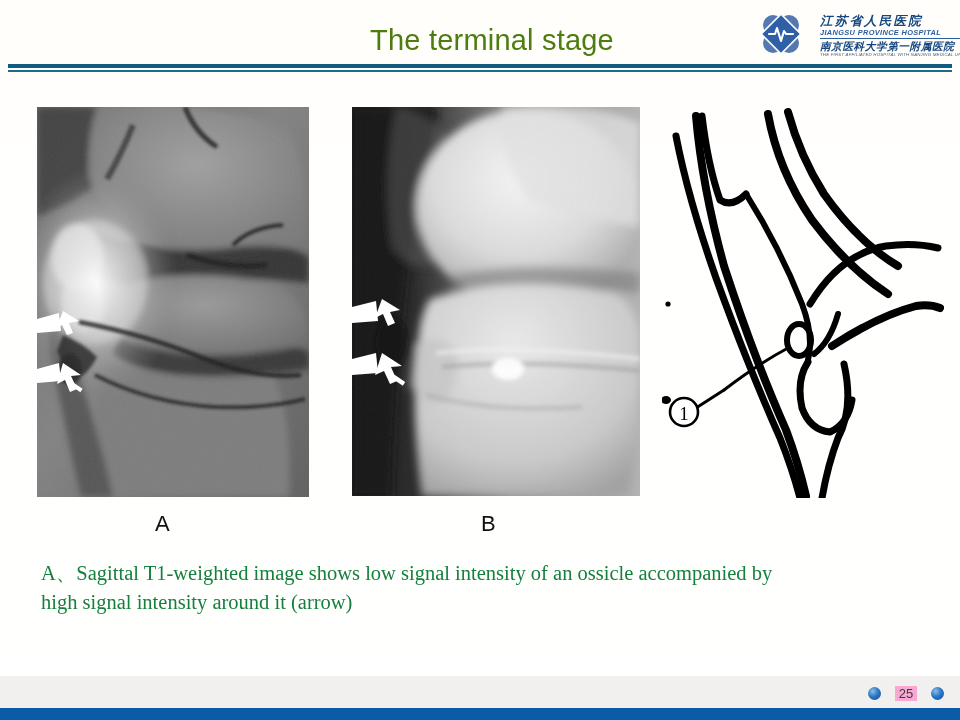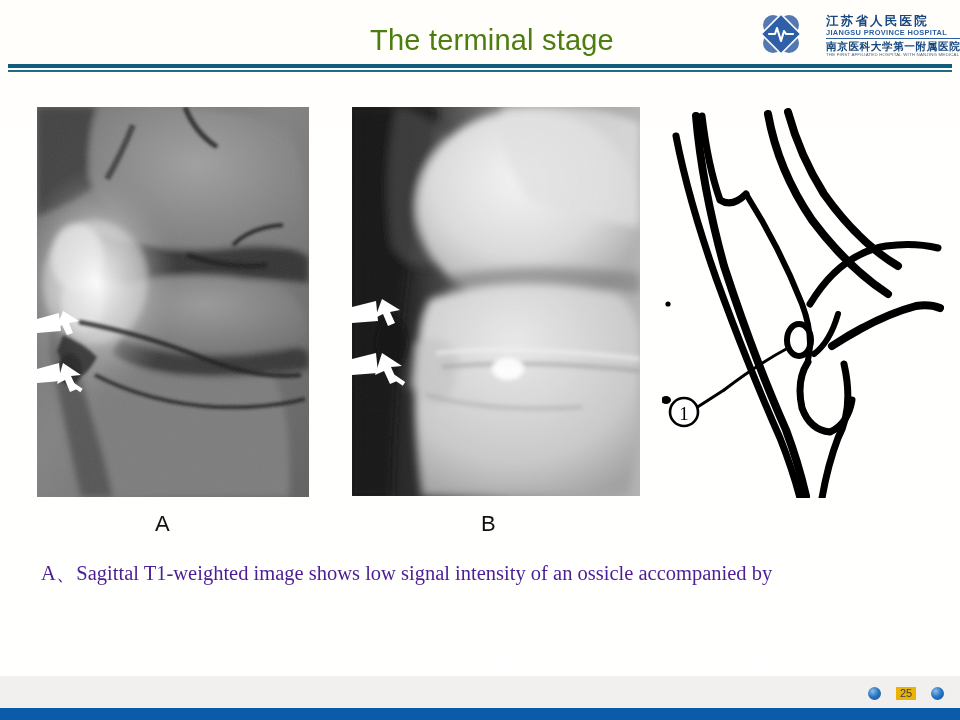--- a/index.html
+++ b/index.html
@@ -55,21 +55,22 @@
 
   
   #hospital-logo {
     position: absolute;
     left: 757px;
     top: 8px;
     width: 196px;
     height: 56px;
     display: flex;
     align-items: center;
-    gap: 21px;
+    gap: 15px;
+    font-style: italic;
   }
   #logo-mark {
     width: 48px;
     height: 48px;
     flex: 0 0 48px;
     position: relative;
   }
   #logo-text {
     flex: 1 1 auto;
     display: flex;
@@ -161,21 +162,21 @@
 
   
   #body-text {
     position: absolute;
     left: 41px;
     top: 559px;
     width: 890px;
     font-family: "Liberation Serif", serif;
     font-size: 20.5px;
     line-height: 29px;
-    color: #4c1d95;
+    color: #15803d;
   }
   #body-text p {
     margin: 0;
     white-space: nowrap;
   }
 
   
   #footer-band {
     position: absolute;
     left: 0;
@@ -204,23 +205,23 @@
   }
   .nav-dot {
     width: 13px;
     height: 13px;
     border-radius: 50%;
     background: radial-gradient(circle at 36% 32%, #8fbde6 0%, #2a77c4 46%, #0f4d92 100%);
     box-shadow: 0 0 2px rgba(255,255,255,0.9);
   }
   #page-number {
     font-family: "Liberation Sans", sans-serif;
-    font-size: 11px;
+    font-size: 13px;
     color: #3c3c3c;
-    background: #eab308;
+    background: #f9a8d4;
     padding: 1px 4px;
     line-height: 1;
   }
 </style>
 </head>
 <body>
 
 <div id="slide-title">The terminal stage</div>
 
 <div id="header-rule">
@@ -460,20 +461,21 @@
       </g>
     </svg>
   </div>
 </div>
 
 <div class="panel-caption" id="caption-a">A</div>
 <div class="panel-caption" id="caption-b">B</div>
 
 <div id="body-text">
   <p>A、Sagittal T1-weighted image shows low signal intensity of an ossicle accompanied by</p>
+  <p>high signal intensity around it (arrow)</p>
 </div>
 
 <div id="footer-band"></div>
 <div id="footer-nav">
   <div class="nav-dot"></div>
   <div id="page-number">25</div>
   <div class="nav-dot"></div>
 </div>
 <div id="footer-bar"></div>
 

